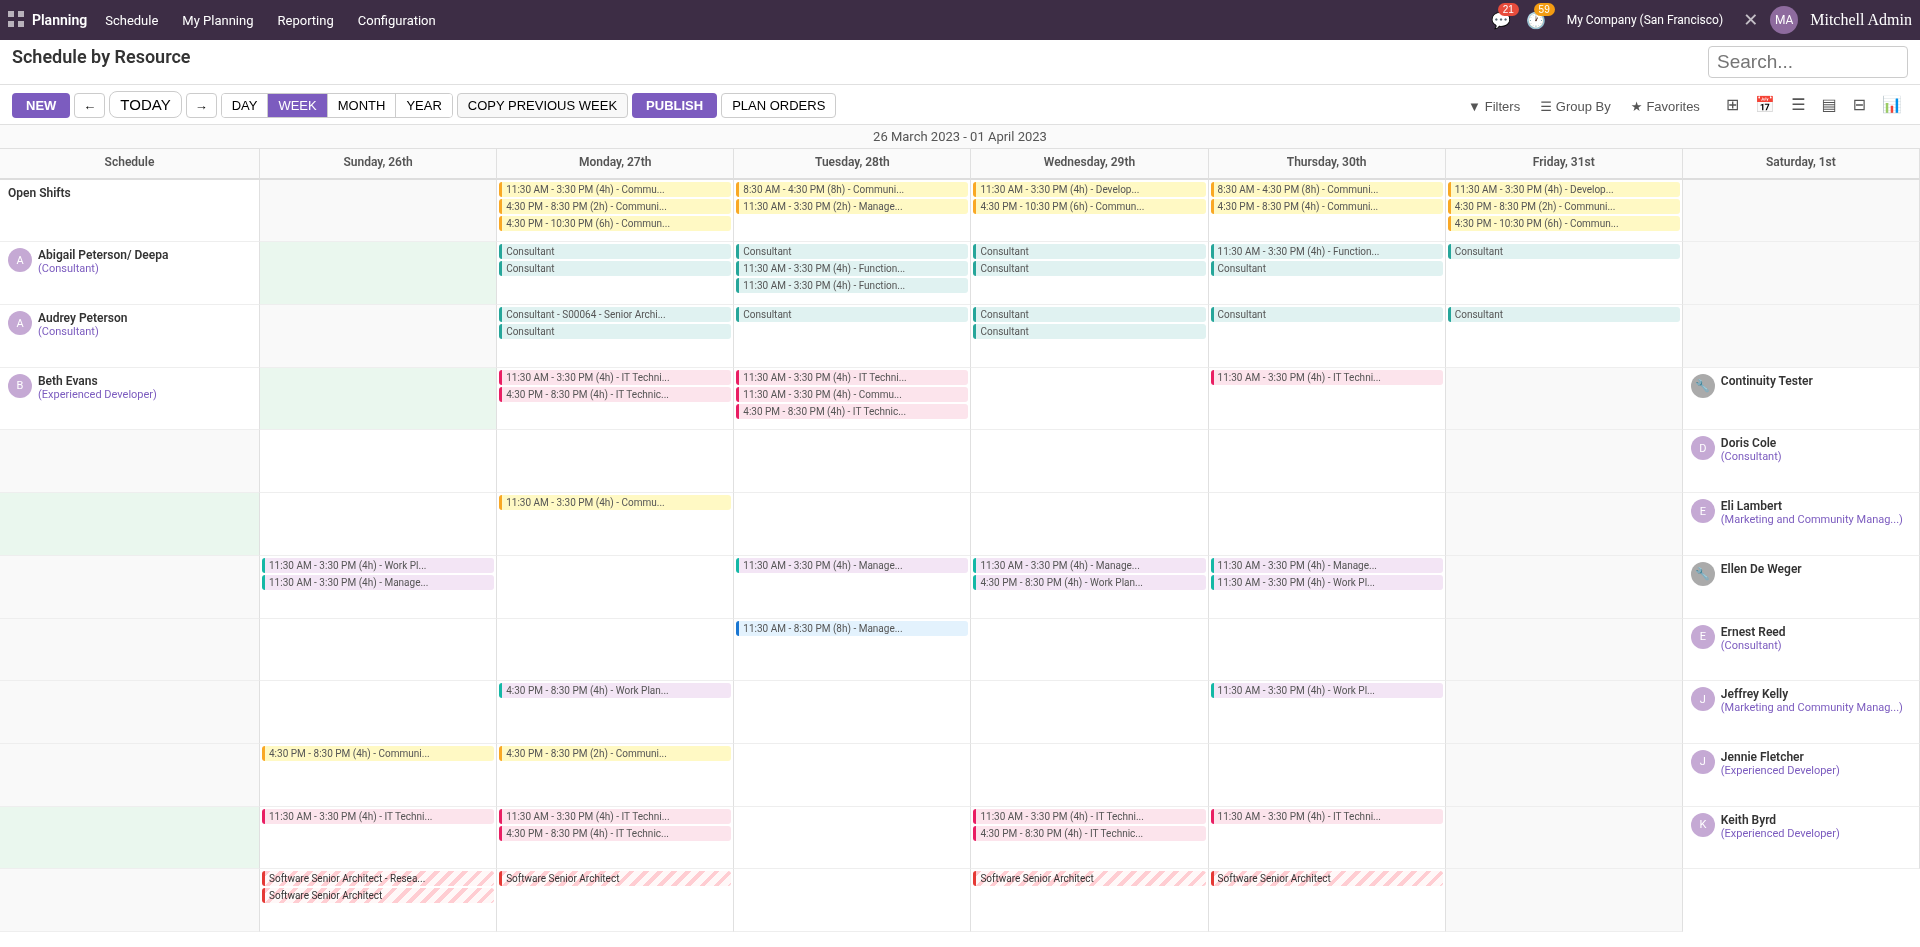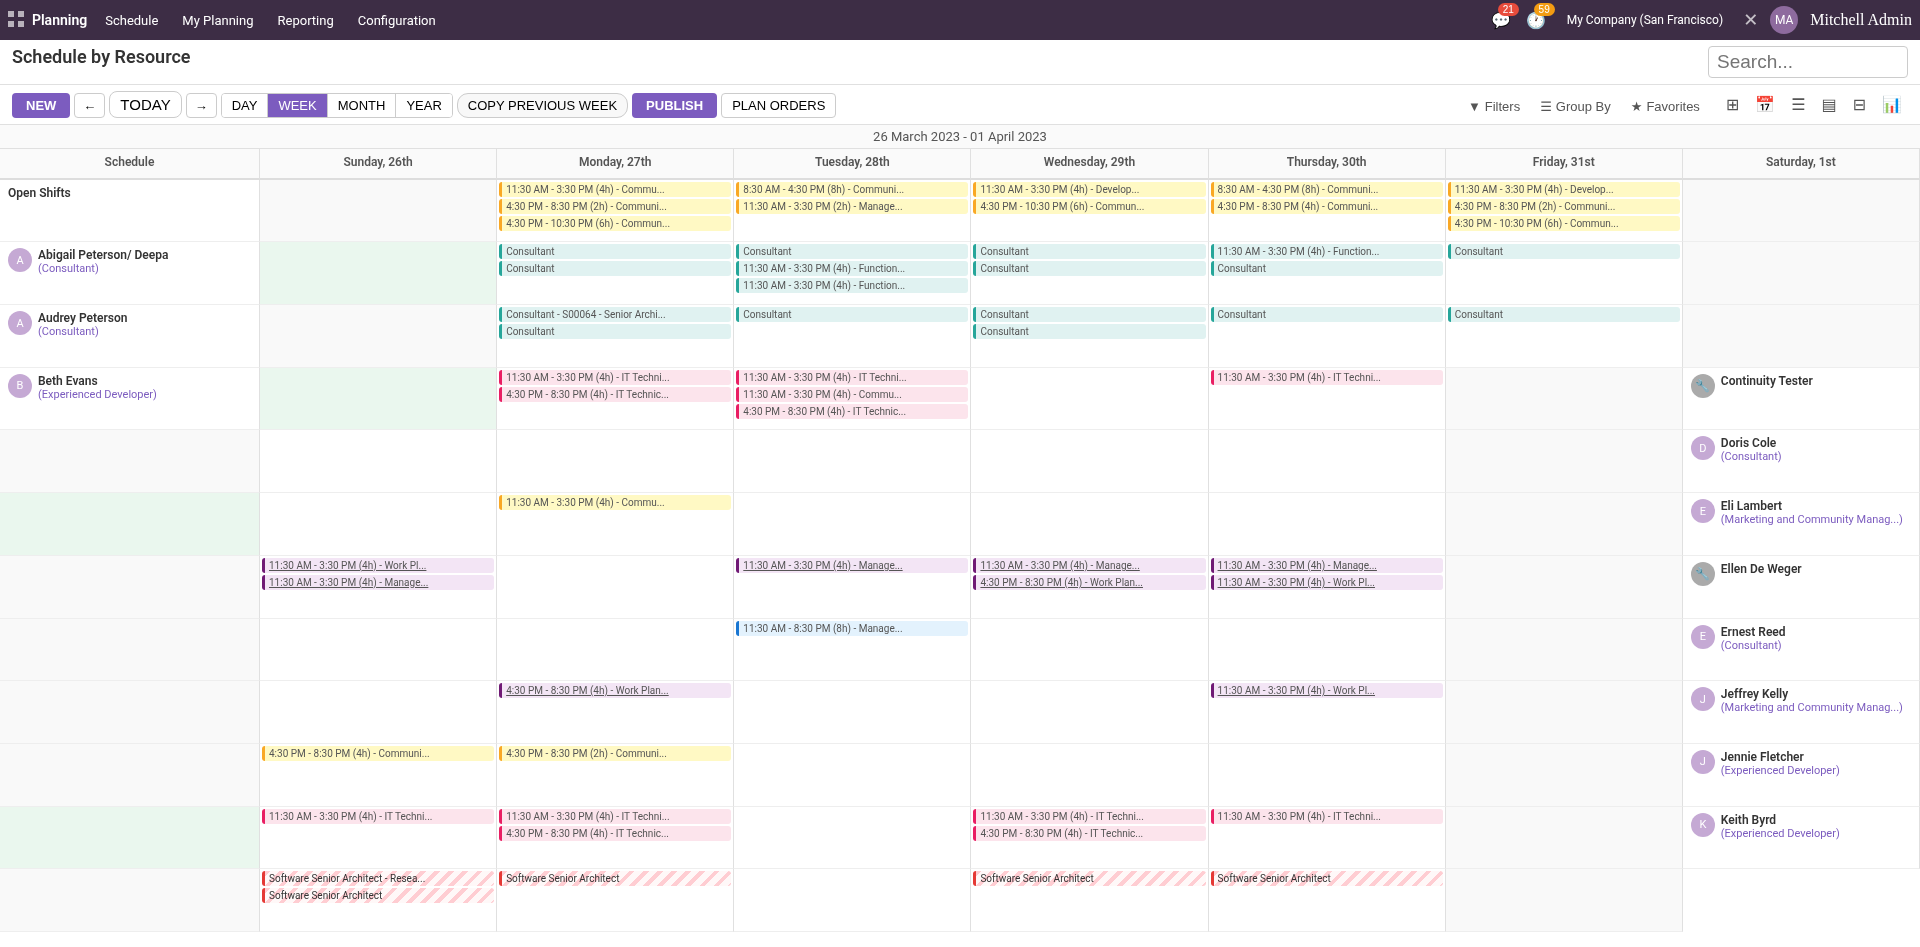--- a/index.html
+++ b/index.html
@@ -49,21 +49,21 @@
       gap: 4px;
     }
     .btn-new { background: #7c5cbf; color: #fff; border: none; border-radius: 4px; padding: 5px 14px; font-size: 13px; font-weight: 600; cursor: pointer; }
     .btn-nav { background: #fff; border: 1px solid #ccc; border-radius: 4px; padding: 4px 8px; cursor: pointer; font-size: 13px; }
     .btn-today { background: #fff; border: 1px solid #ccc; border-radius: 8px; padding: 4px 10px; cursor: pointer; font-size: 15px; }
     .view-btn { background: #fff; border: 1px solid #ccc; padding: 4px 10px; cursor: pointer; font-size: 13px; }
     .view-btn.active { background: #7c5cbf; color: #fff; border-color: #7c5cbf; }
     .view-group { display: flex; border: 1px solid #ccc; border-radius: 4px; overflow: hidden; }
     .view-group .view-btn { border: none; border-right: 1px solid #ccc; }
     .view-group .view-btn:last-child { border-right: none; }
-    .btn-copy { background: #f8f8f8; border: 1px solid #ccc; border-radius: 11px; padding: 4px 10px; cursor: pointer; font-size: 13px; }
+    .btn-copy { background: #f8f8f8; border: 1px solid #ccc; border-radius: 4px; padding: 4px 10px; cursor: pointer; font-size: 13px; }
     .btn-publish { background: #7c5cbf; color: #fff; border: none; border-radius: 4px; padding: 5px 14px; font-size: 13px; font-weight: 600; cursor: pointer; }
     .btn-plan { background: #fff; border: 1px solid #ccc; border-radius: 4px; padding: 4px 10px; cursor: pointer; font-size: 13px; }
     .toolbar-spacer { flex: 1; }
     .filter-btn { background: none; border: none; cursor: pointer; font-size: 13px; display: flex; align-items: center; gap: 4px; padding: 4px 8px; color: #555; }
     .view-icons { display: flex; align-items: center; gap: 4px; margin-left: 8px; }
     .view-icon-btn { background: none; border: none; cursor: pointer; padding: 4px 6px; font-size: 16px; color: #555; border-radius: 3px; }
 
     
     .calendar-container { display: flex; flex-direction: column; height: calc(947px - 40px - 52px - 48px); overflow: hidden; }
     .date-range-header { text-align: center; padding: 4px; font-size: 13px; color: #555; border-bottom: 1px solid #e0e0e0; background: #fafafa; }
@@ -83,21 +83,21 @@
     .day-cell { border-right: 1px solid #e0e0e0; border-bottom: 1px solid #eee; padding: 2px; min-height: 60px; position: relative; }
     .day-cell.weekend { background: #f9f9f9; }
     .day-cell.highlight { background: #eaf7ee; }
 
     
     .event { border-radius: 3px; padding: 2px 4px; font-size: 10px; margin-bottom: 2px; cursor: pointer; overflow: hidden; white-space: nowrap; text-overflow: ellipsis; }
     .event-yellow { background: #fff9c4; border-left: 3px solid #f9a825; color: #555; }
     .event-pink { background: #fce4ec; border-left: 3px solid #e91e63; color: #555; }
     .event-teal { background: #e0f2f1; border-left: 3px solid #26a69a; color: #555; }
     .event-blue { background: #e3f2fd; border-left: 3px solid #1976d2; color: #555; }
-    .event-purple { background: #f3e5f5; border-left: 3px solid #701a75; color: #555; text-decoration: underline; }
+    .event-purple { background: #f3e5f5; border-left: 3px solid #14b8a6; color: #555; }
     .event-striped-red {
       background: repeating-linear-gradient(135deg, #ffcdd2, #ffcdd2 4px, #fff8f8 4px, #fff8f8 10px);
       border-left: 3px solid #e53935; color: #333;
     }
 
     .resource-info { flex: 1; }
   </style>
 </head>
 <body>
 

